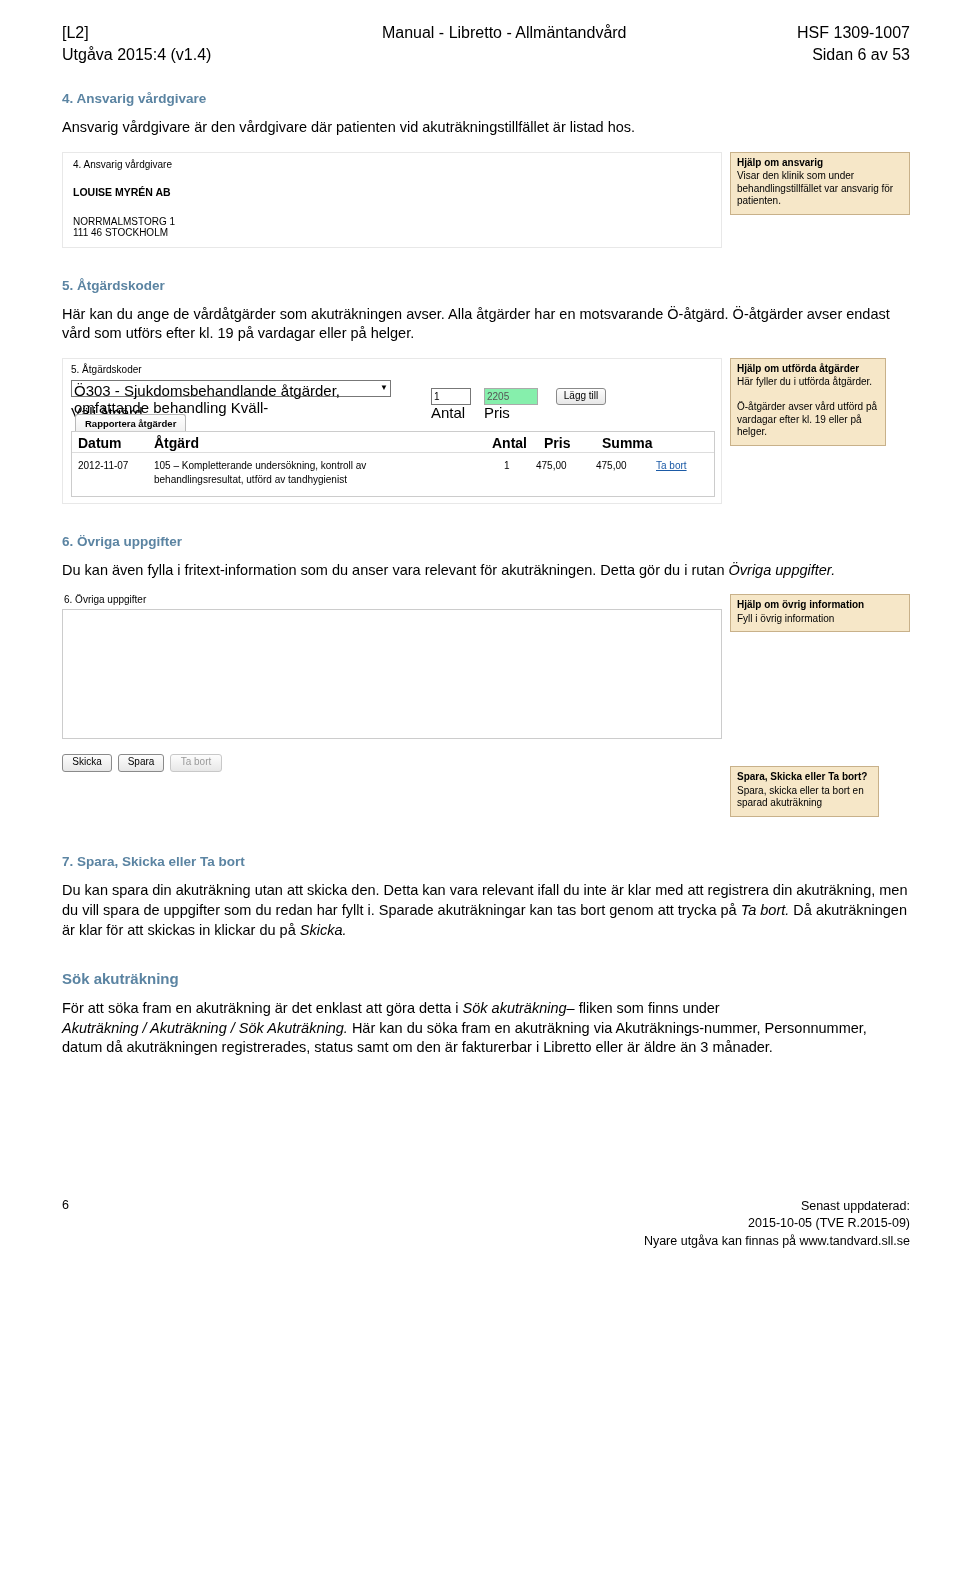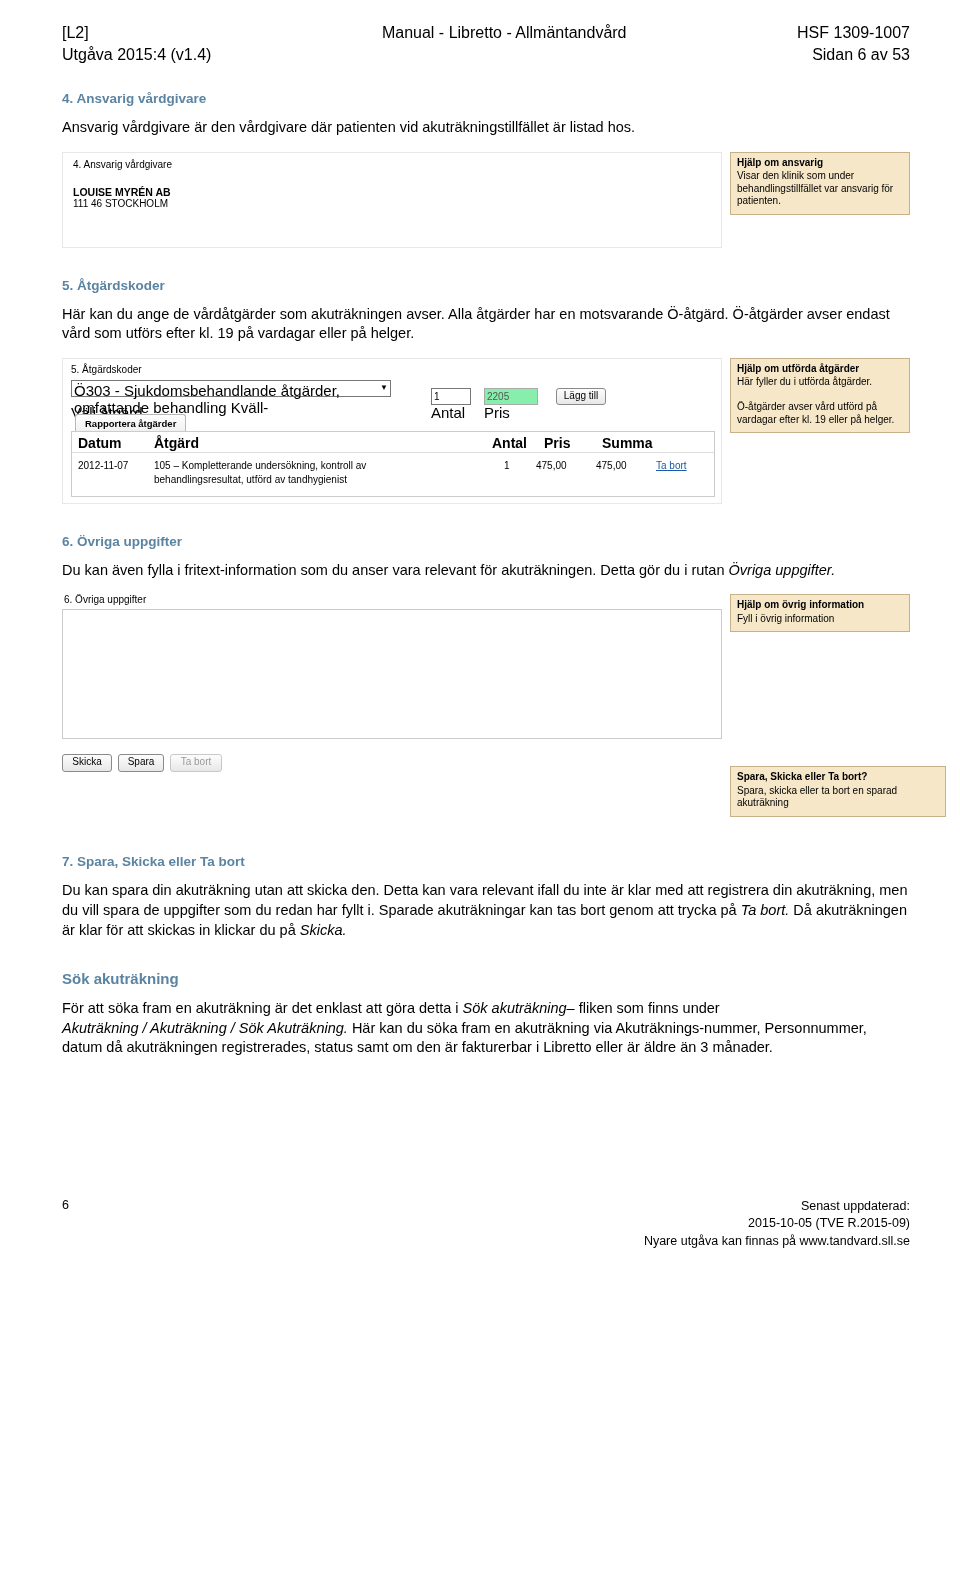--- a/index.html
+++ b/index.html
@@ -131,20 +131,21 @@
     </div>
   </div>
 
   <div class="section-head">4. Ansvarig vårdgivare</div>
   <div class="body-text">Ansvarig vårdgivare är den vårdgivare där patienten vid akuträkningstillfället är listad hos.</div>
 
   <div class="embed" style="height:100px">
     <div class="pale" style="left:0;top:0;width:660px;height:96px;padding:6px 10px">
       <div class="small-txt">4. Ansvarig vårdgivare</div>
       <div class="big-label" style="margin-top:16px">LOUISE MYRÉN AB</div>
+      <div class="small-txt" style="margin-top:18px">NORRMALMSTORG 1</div>
       <div class="small-txt">111 46 STOCKHOLM</div>
     </div>
     <div class="help-box" style="left:668px;top:0;width:180px">
       <span class="t">Hjälp om ansvarig</span>
       <span>Visar den klinik som under behandlingstillfället var ansvarig för patienten.</span>
     </div>
   </div>
 
   <div class="section-head">5. Åtgärdskoder</div>
   <div class="body-text">Här kan du ange de vårdåtgärder som akuträkningen avser. Alla åtgärder har en motsvarande Ö-åtgärd. Ö-åtgärder avser endast vård som utförs efter kl. 19 på vardagar eller på helger.</div>
@@ -182,21 +183,21 @@
           <span class="small-txt" style="position:absolute;left:6px;top:7px">2012-11-07</span>
           <span class="small-txt" style="position:absolute;left:82px;top:7px">105 – Kompletterande undersökning, kontroll av</span>
           <span class="small-txt" style="position:absolute;left:82px;top:21px">behandlingsresultat, utförd av tandhygienist</span>
           <span class="small-txt" style="position:absolute;left:432px;top:7px">1</span>
           <span class="small-txt" style="position:absolute;left:464px;top:7px">475,00</span>
           <span class="small-txt" style="position:absolute;left:524px;top:7px">475,00</span>
           <span class="small-txt link" style="position:absolute;left:584px;top:7px">Ta bort</span>
         </div>
       </div>
     </div>
-    <div class="help-box" style="left:668px;top:0;width:180px">
+    <div class="help-box" style="left:668px;top:0;width:156px">
       <span class="t">Hjälp om utförda åtgärder</span>
       <span>Här fyller du i utförda åtgärder.</span><br><br>
       <span>Ö-åtgärder avser vård utförd på vardagar efter kl. 19 eller på helger.</span>
     </div>
   </div>
 
   <div class="section-head">6. Övriga uppgifter</div>
   <div class="body-text">
     <span>Du kan även fylla i fritext-information som du anser vara relevant för akuträkningen. Detta gör du i rutan </span><span class="italic">Övriga uppgifter.</span>
   </div>
@@ -205,21 +206,21 @@
     <div class="small-txt" style="position:absolute;left:2px;top:0">6. Övriga uppgifter</div>
     <div class="panel" style="left:0;top:15px;width:660px;height:130px"></div>
     <div class="help-box" style="left:668px;top:0;width:180px">
       <span class="t">Hjälp om övrig information</span>
       <span>Fyll i övrig information</span>
     </div>
 
     <div class="btn" style="position:absolute;left:0;top:160px;width:50px;height:18px">Skicka</div>
     <div class="btn" style="position:absolute;left:56px;top:160px;width:46px;height:18px">Spara</div>
     <div class="btn disabled" style="position:absolute;left:108px;top:160px;width:52px;height:18px">Ta bort</div>
-    <div class="help-box" style="left:668px;top:172px;width:216px">
+    <div class="help-box" style="left:668px;top:172px;width:149px">
       <span class="t">Spara, Skicka eller Ta bort?</span>
       <span>Spara, skicka eller ta bort en sparad akuträkning</span>
     </div>
   </div>
 
   <div class="section-head" style="margin-top:40px">7. Spara, Skicka eller Ta bort</div>
   <div class="body-text">
     <span>Du kan spara din akuträkning utan att skicka den. Detta kan vara relevant ifall du inte är klar med att registrera din akuträkning, men du vill spara de uppgifter som du redan har fyllt i. Sparade akuträkningar kan tas bort genom att trycka på </span><span class="italic">Ta bort.</span><span> Då akuträkningen är klar för att skickas in klickar du på </span><span class="italic">Skicka.</span>
   </div>
 

